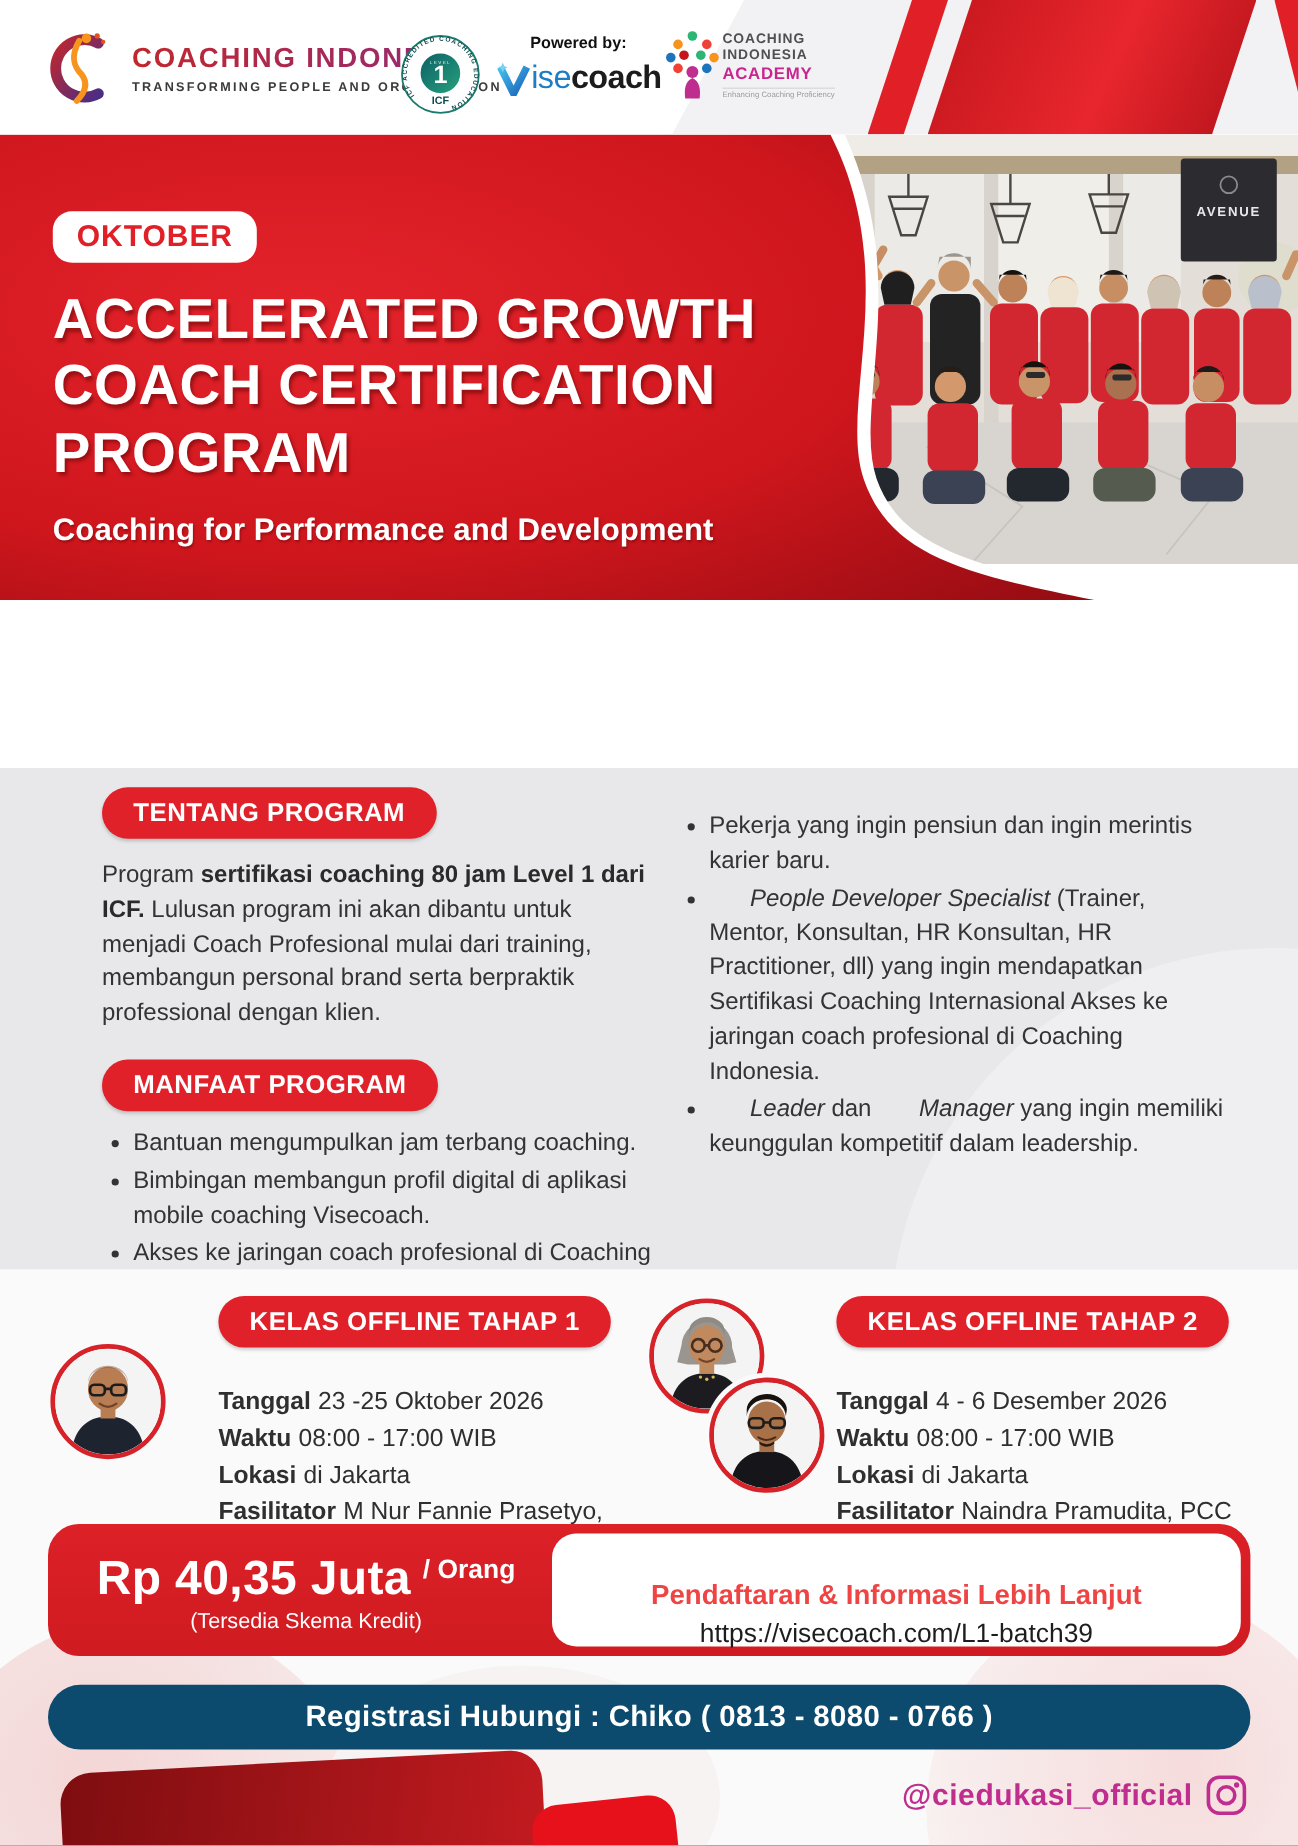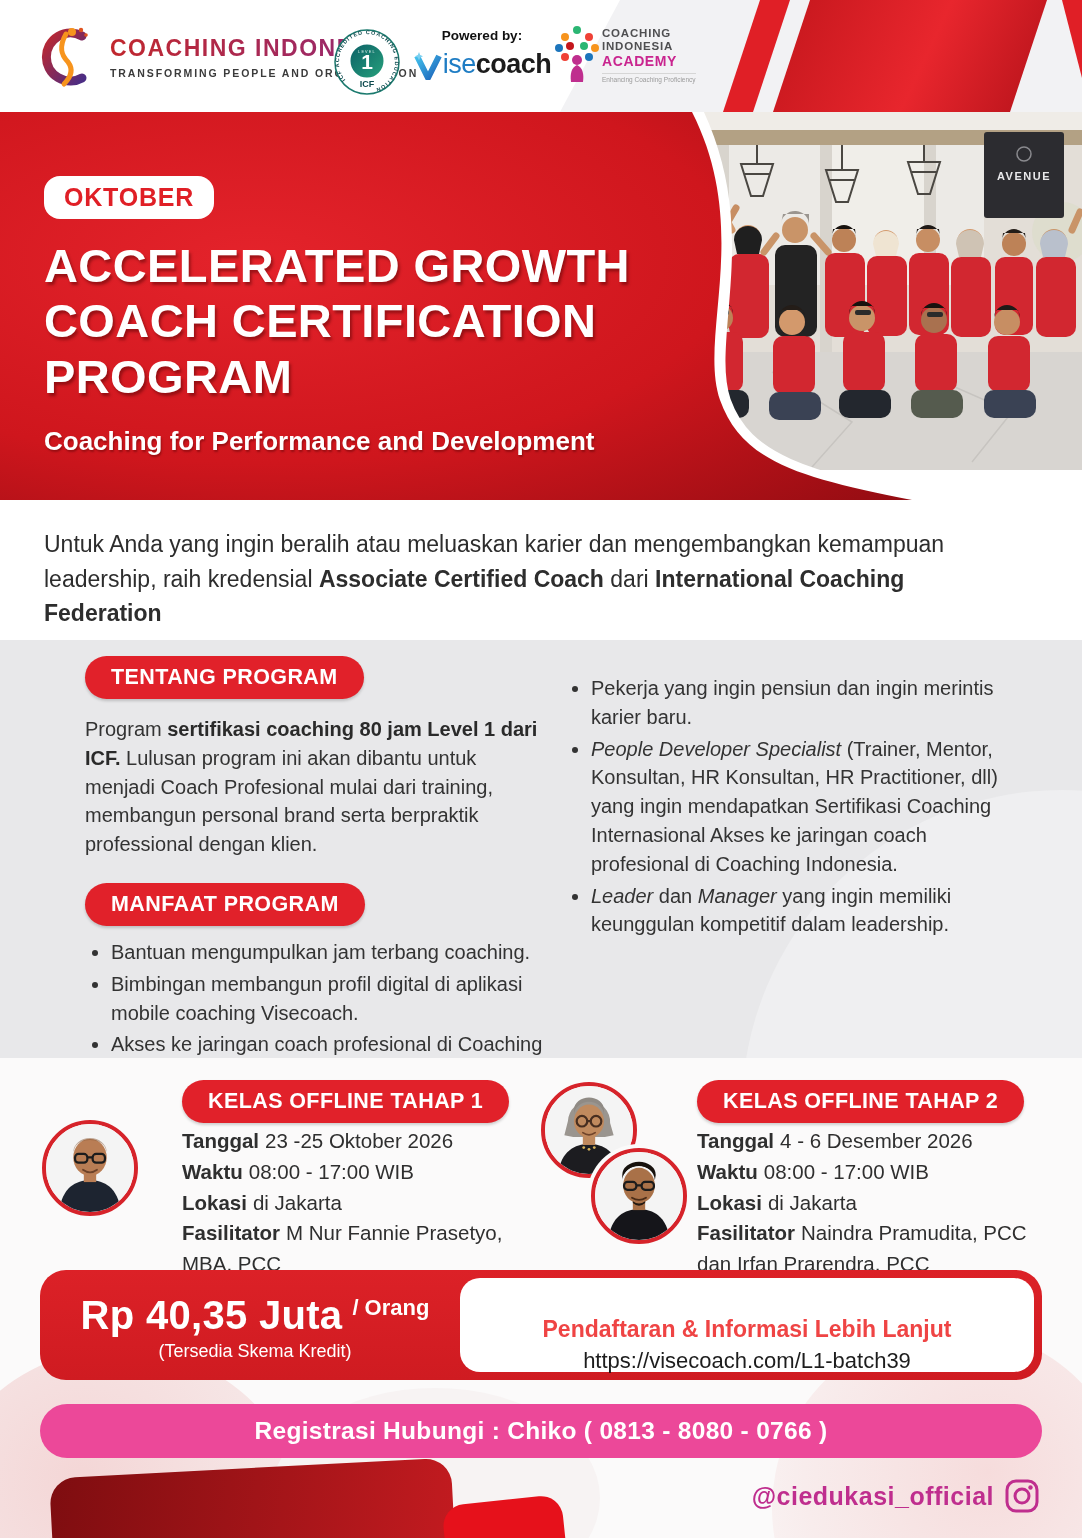--- a/index.html
+++ b/index.html
@@ -55,21 +55,21 @@
   .programs{position:absolute;top:640px;left:0;width:1082px;height:418px;background:#e8e8ea;overflow:hidden;z-index:2;}
   .circle-deco{position:absolute;right:-300px;top:150px;width:640px;height:640px;border-radius:50%;background:#efeff1;}
   .col-left{position:absolute;left:85px;top:16px;width:462px;}
   .col-right{position:absolute;left:565px;top:16px;width:458px;}
   .pill{display:inline-block;background:#e1212a;color:#fff;font-weight:800;font-size:21.5px;
     padding:9px 26px;border-radius:25px;letter-spacing:0.4px;box-shadow:0 2px 3px rgba(0,0,0,0.18);}
   .body-text{margin-top:16px;font-size:20px;line-height:1.44;color:#333;}
   .body-text b{font-weight:700;color:#2a2a2a;}
   .blist{margin:12px 0 0 0;padding-left:26px;}
   .blist li{font-size:20px;line-height:1.44;color:#333;margin-bottom:3px;}
-  .it{font-style:italic;}
+  .it{font-style:italic;margin-left:34px;}
 
   
   .lower{position:absolute;top:1058px;left:0;width:1082px;height:480px;background:#fbfafa;overflow:hidden;z-index:2;}
   .blob{position:absolute;border-radius:50%;}
   .blob-l{left:-70px;top:290px;width:380px;height:380px;background:radial-gradient(circle at 40% 35%,#f4d6d6,#f6e7e7 60%,rgba(246,231,231,0));}
   .blob-r{right:-50px;top:270px;width:360px;height:360px;background:radial-gradient(circle at 60% 40%,#f6dcdc,#f8ecec 60%,rgba(248,236,236,0));}
   .blob-c{left:270px;top:330px;width:330px;height:220px;background:#f7f3f3;}
   .shape-dark{position:absolute;left:52px;top:410px;width:402px;height:120px;border-radius:26px;
     background:linear-gradient(100deg,#7e0d10,#c31b20);transform:rotate(-3deg);}
   .shape-bright{position:absolute;left:446px;top:442px;width:120px;height:96px;border-radius:22px;
@@ -78,37 +78,37 @@
   .class-block{position:absolute;top:22px;}
   .c1{left:40px;width:482px;}
   .c2{left:535px;width:512px;}
   .avatar{width:96px;height:96px;border-radius:50%;border:4px solid #d6232a;background:#fff;overflow:hidden;}
   .av1{position:absolute;left:2px;top:40px;}
   .av-pair{position:absolute;left:0;top:0;width:160px;height:178px;}
   .av-w{position:absolute;left:6px;top:2px;}
   .av-m{position:absolute;left:56px;top:68px;box-shadow:0 0 0 4px #fbfafa;}
   .class-content{margin-left:142px;}
   .c2 .class-content{margin-left:162px;}
-  .class-details{margin-top:3px;font-size:20.5px;line-height:1.5;color:#2f2f2f;}
+  .class-details{margin-top:30px;font-size:20.5px;line-height:1.5;color:#2f2f2f;}
   .crow .lbl{font-weight:700;margin-right:6px;}
 
   .price-bar{position:absolute;left:40px;top:212px;width:1002px;height:110px;border-radius:26px;
     background:linear-gradient(180deg,#dc2127,#cf1b21);}
   .price-left{position:absolute;left:0;top:0;width:430px;height:115px;display:flex;flex-direction:column;
     align-items:center;justify-content:center;color:#fff;}
   .price-row{display:flex;align-items:flex-start;}
   .price-amount{font-size:40px;font-weight:800;letter-spacing:0.3px;}
   .price-per{font-size:22px;font-weight:600;margin-left:10px;margin-top:2px;}
   .price-note{font-size:18px;margin-top:3px;}
   .info-box{position:absolute;right:8px;top:8px;width:574px;height:94px;background:#fff;border-radius:20px;
     display:flex;flex-direction:column;align-items:center;justify-content:center;gap:5px;}
   .info-title{color:#ef4444;font-weight:800;font-size:23px;margin-top:40px;}
   .info-url{color:#1d1d1d;font-size:22px;}
 
-  .reg-bar{position:absolute;left:40px;top:346px;width:1002px;height:54px;background:#ec4899;border-radius:27px;
+  .reg-bar{position:absolute;left:40px;top:346px;width:1002px;height:54px;background:#0c4a6e;border-radius:27px;
     display:flex;align-items:center;justify-content:center;color:#fff;font-weight:800;font-size:24.5px;letter-spacing:0.3px;}
 
   .footer{position:absolute;right:42px;top:420px;display:flex;align-items:center;gap:10px;z-index:3;}
   .handle{color:#bf2e8e;font-weight:700;font-size:25px;letter-spacing:0.5px;}
 </style>
 </head>
 <body>
 
 <div class="poster">
 
@@ -373,21 +373,20 @@
 
     <div class="badge">OKTOBER</div>
     <div class="title">
       <div>ACCELERATED GROWTH</div>
       <div>COACH CERTIFICATION</div>
       <div>PROGRAM</div>
     </div>
     <div class="subtitle">Coaching for Performance and Development</div>
   </div>
 
-  <p class="intro"><span>Untuk Anda yang ingin beralih atau meluaskan karier dan mengembangkan kemampuan leadership, raih kredensial </span><b>Associate Certified Coach</b><span> dari </span><b>International Coaching Federation</b></p>
 
   <div class="programs">
     <div class="circle-deco"></div>
 
     <div class="col-left">
       <span class="pill">TENTANG PROGRAM</span>
       <p class="body-text"><span>Program </span><b>sertifikasi coaching 80 jam Level 1 dari ICF.</b><span> Lulusan program ini akan dibantu untuk menjadi Coach Profesional mulai dari training, membangun personal brand serta berpraktik professional dengan klien.</span></p>
 
       <div style="margin-top:24px;">
         <span class="pill">MANFAAT PROGRAM</span>

